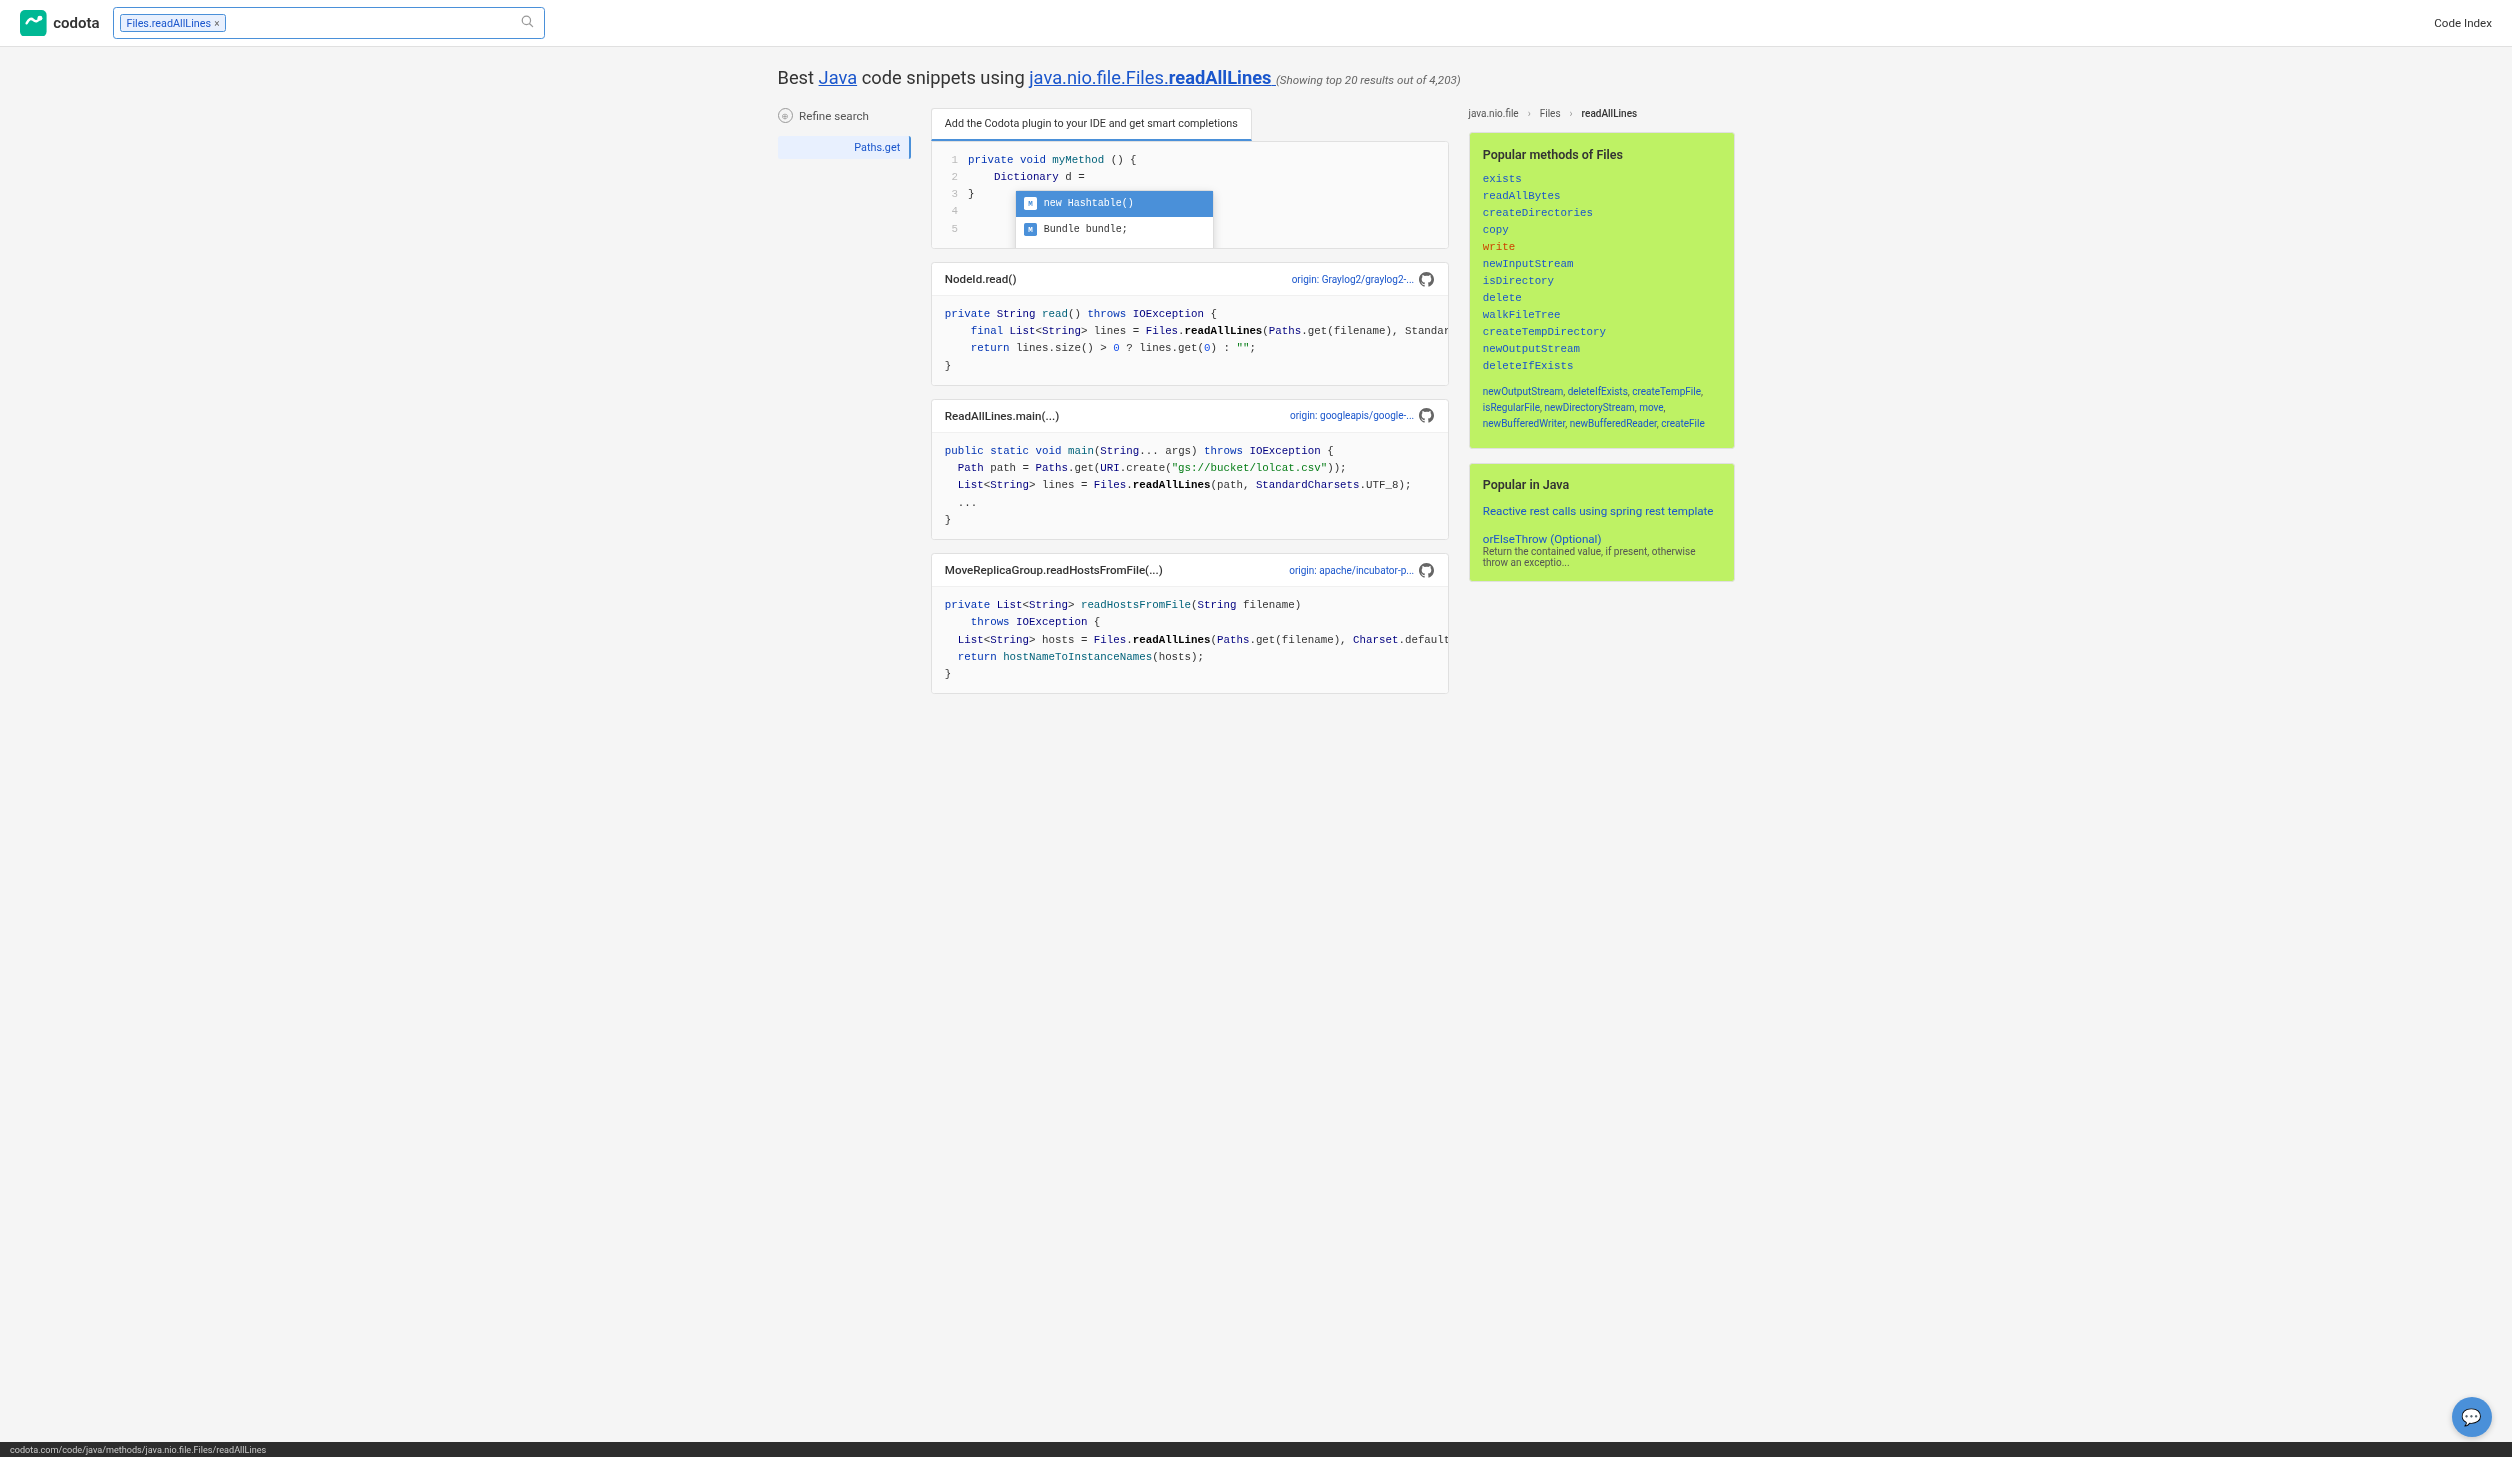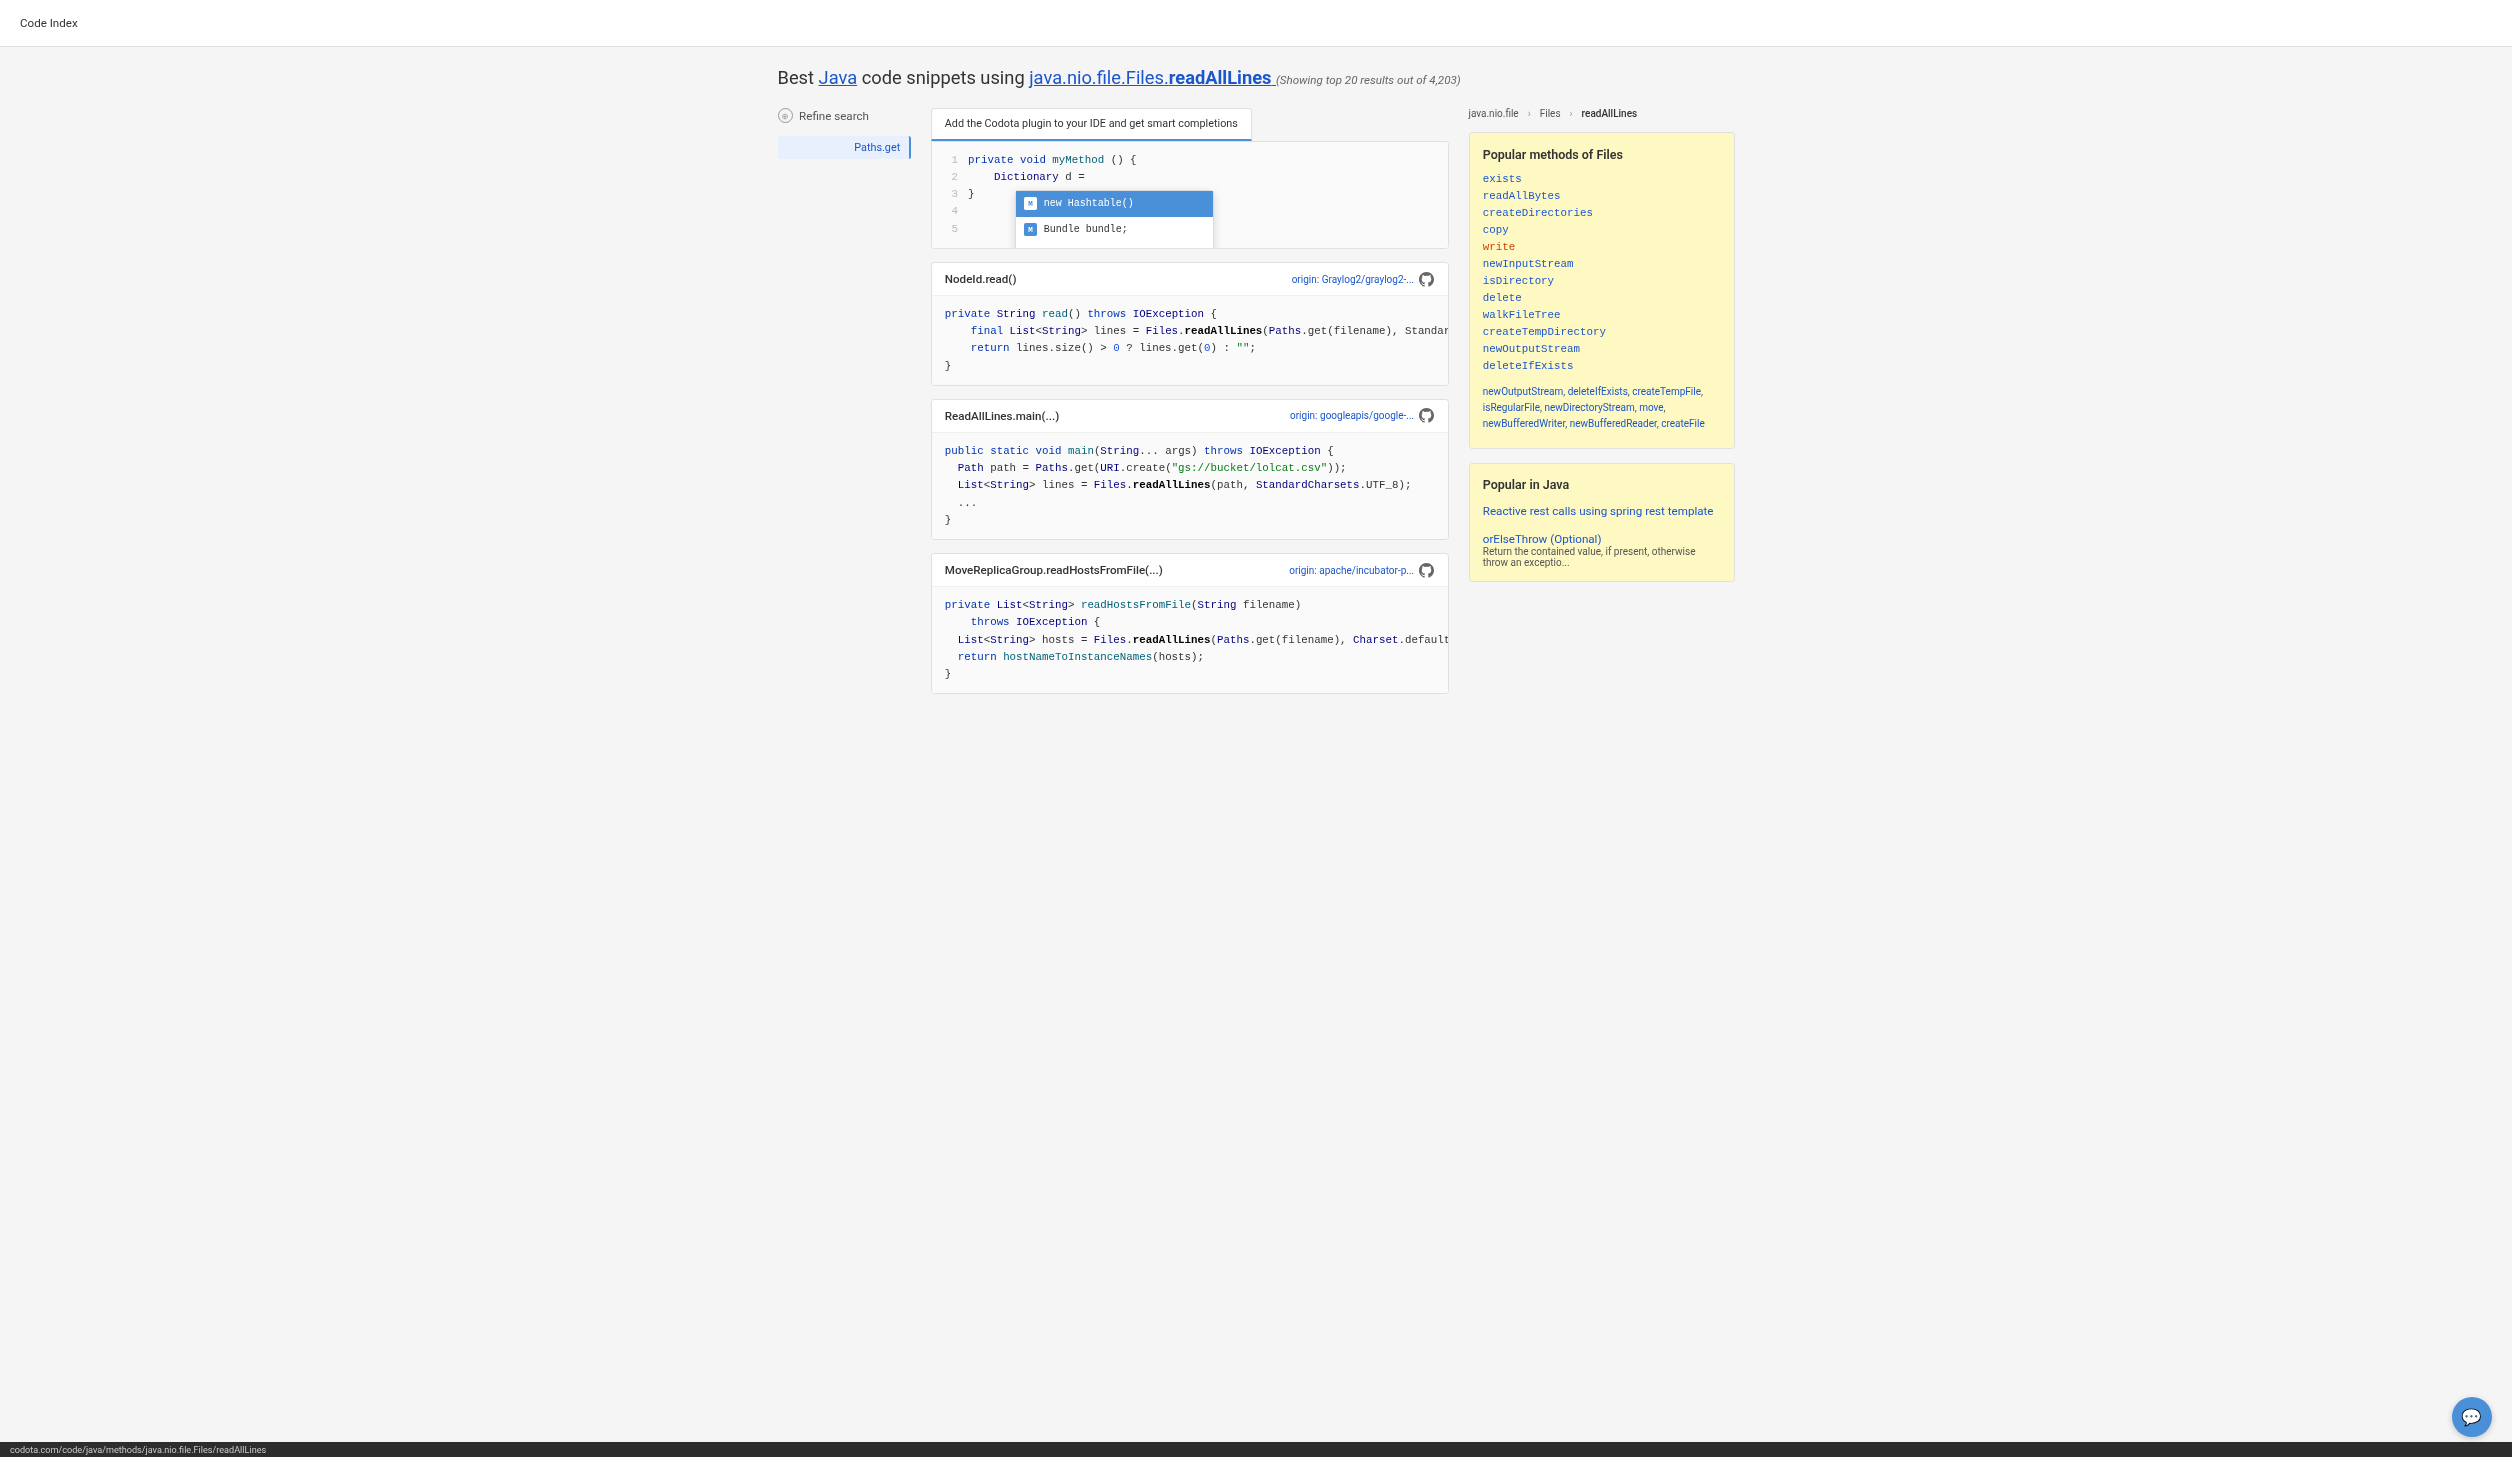--- a/index.html
+++ b/index.html
@@ -296,21 +296,21 @@
     .ac-suggestion { color: #333; }
     .autocomplete-item.selected .ac-suggestion { color: #fff; }
     .ac-indent { padding-left: 20px; }
 
     
     .right-sidebar {
       width: 266px;
       flex-shrink: 0;
     }
     .right-panel {
-      background: #fef9c3;
+      background: #bef264;
       border: 0.8px solid #e0e0e0;
       border-radius: 3.3px;
       padding: 13.3px;
       margin-bottom: 13.3px;
     }
     .right-panel-title {
       font-size: 12.5px;
       font-weight: 600;
       color: #333;
       margin-bottom: 11.6px;
@@ -383,20 +383,44 @@
       bottom: 0;
       left: 0;
       right: 0;
       z-index: 200;
     }
   </style>
 </head>
 <body>
 
 <div class="header">
+  <div class="header-left">
+    <div class="logo">
+      <svg class="logo-icon" viewBox="0 0 32 32" fill="none">
+        <rect width="32" height="32" rx="6" fill="#00b894"></rect>
+        <path d="M8 16 Q12 8 16 12 Q20 16 24 10" stroke="white" stroke-width="3" fill="none" stroke-linecap="round"></path>
+        <circle cx="24" cy="10" r="3" fill="white"></circle>
+      </svg>
+      <span class="logo-text">codota</span>
+    </div>
+
+    <div class="search-bar">
+      <div class="search-tag">
+        <span>Files.readAllLines</span>
+        <span class="search-tag-close">×</span>
+      </div>
+      <input class="search-input-inner" type="text" style="">
+      <div class="search-icon-btn">
+        <svg width="13.3" height="13.3" viewBox="0 0 16 16" fill="none">
+          <circle cx="6.5" cy="6.5" r="5" stroke="#999" stroke-width="1.5"></circle>
+          <line x1="10.5" y1="10.5" x2="14" y2="14" stroke="#999" stroke-width="1.5" stroke-linecap="round"></line>
+        </svg>
+      </div>
+    </div>
+  </div>
 
   <div class="header-right">Code Index</div>
 </div>
 
 <div class="main-content">
 
   <div class="page-title">
     <span>Best</span>
     <span> </span>
     <span class="lang-link">Java</span>

